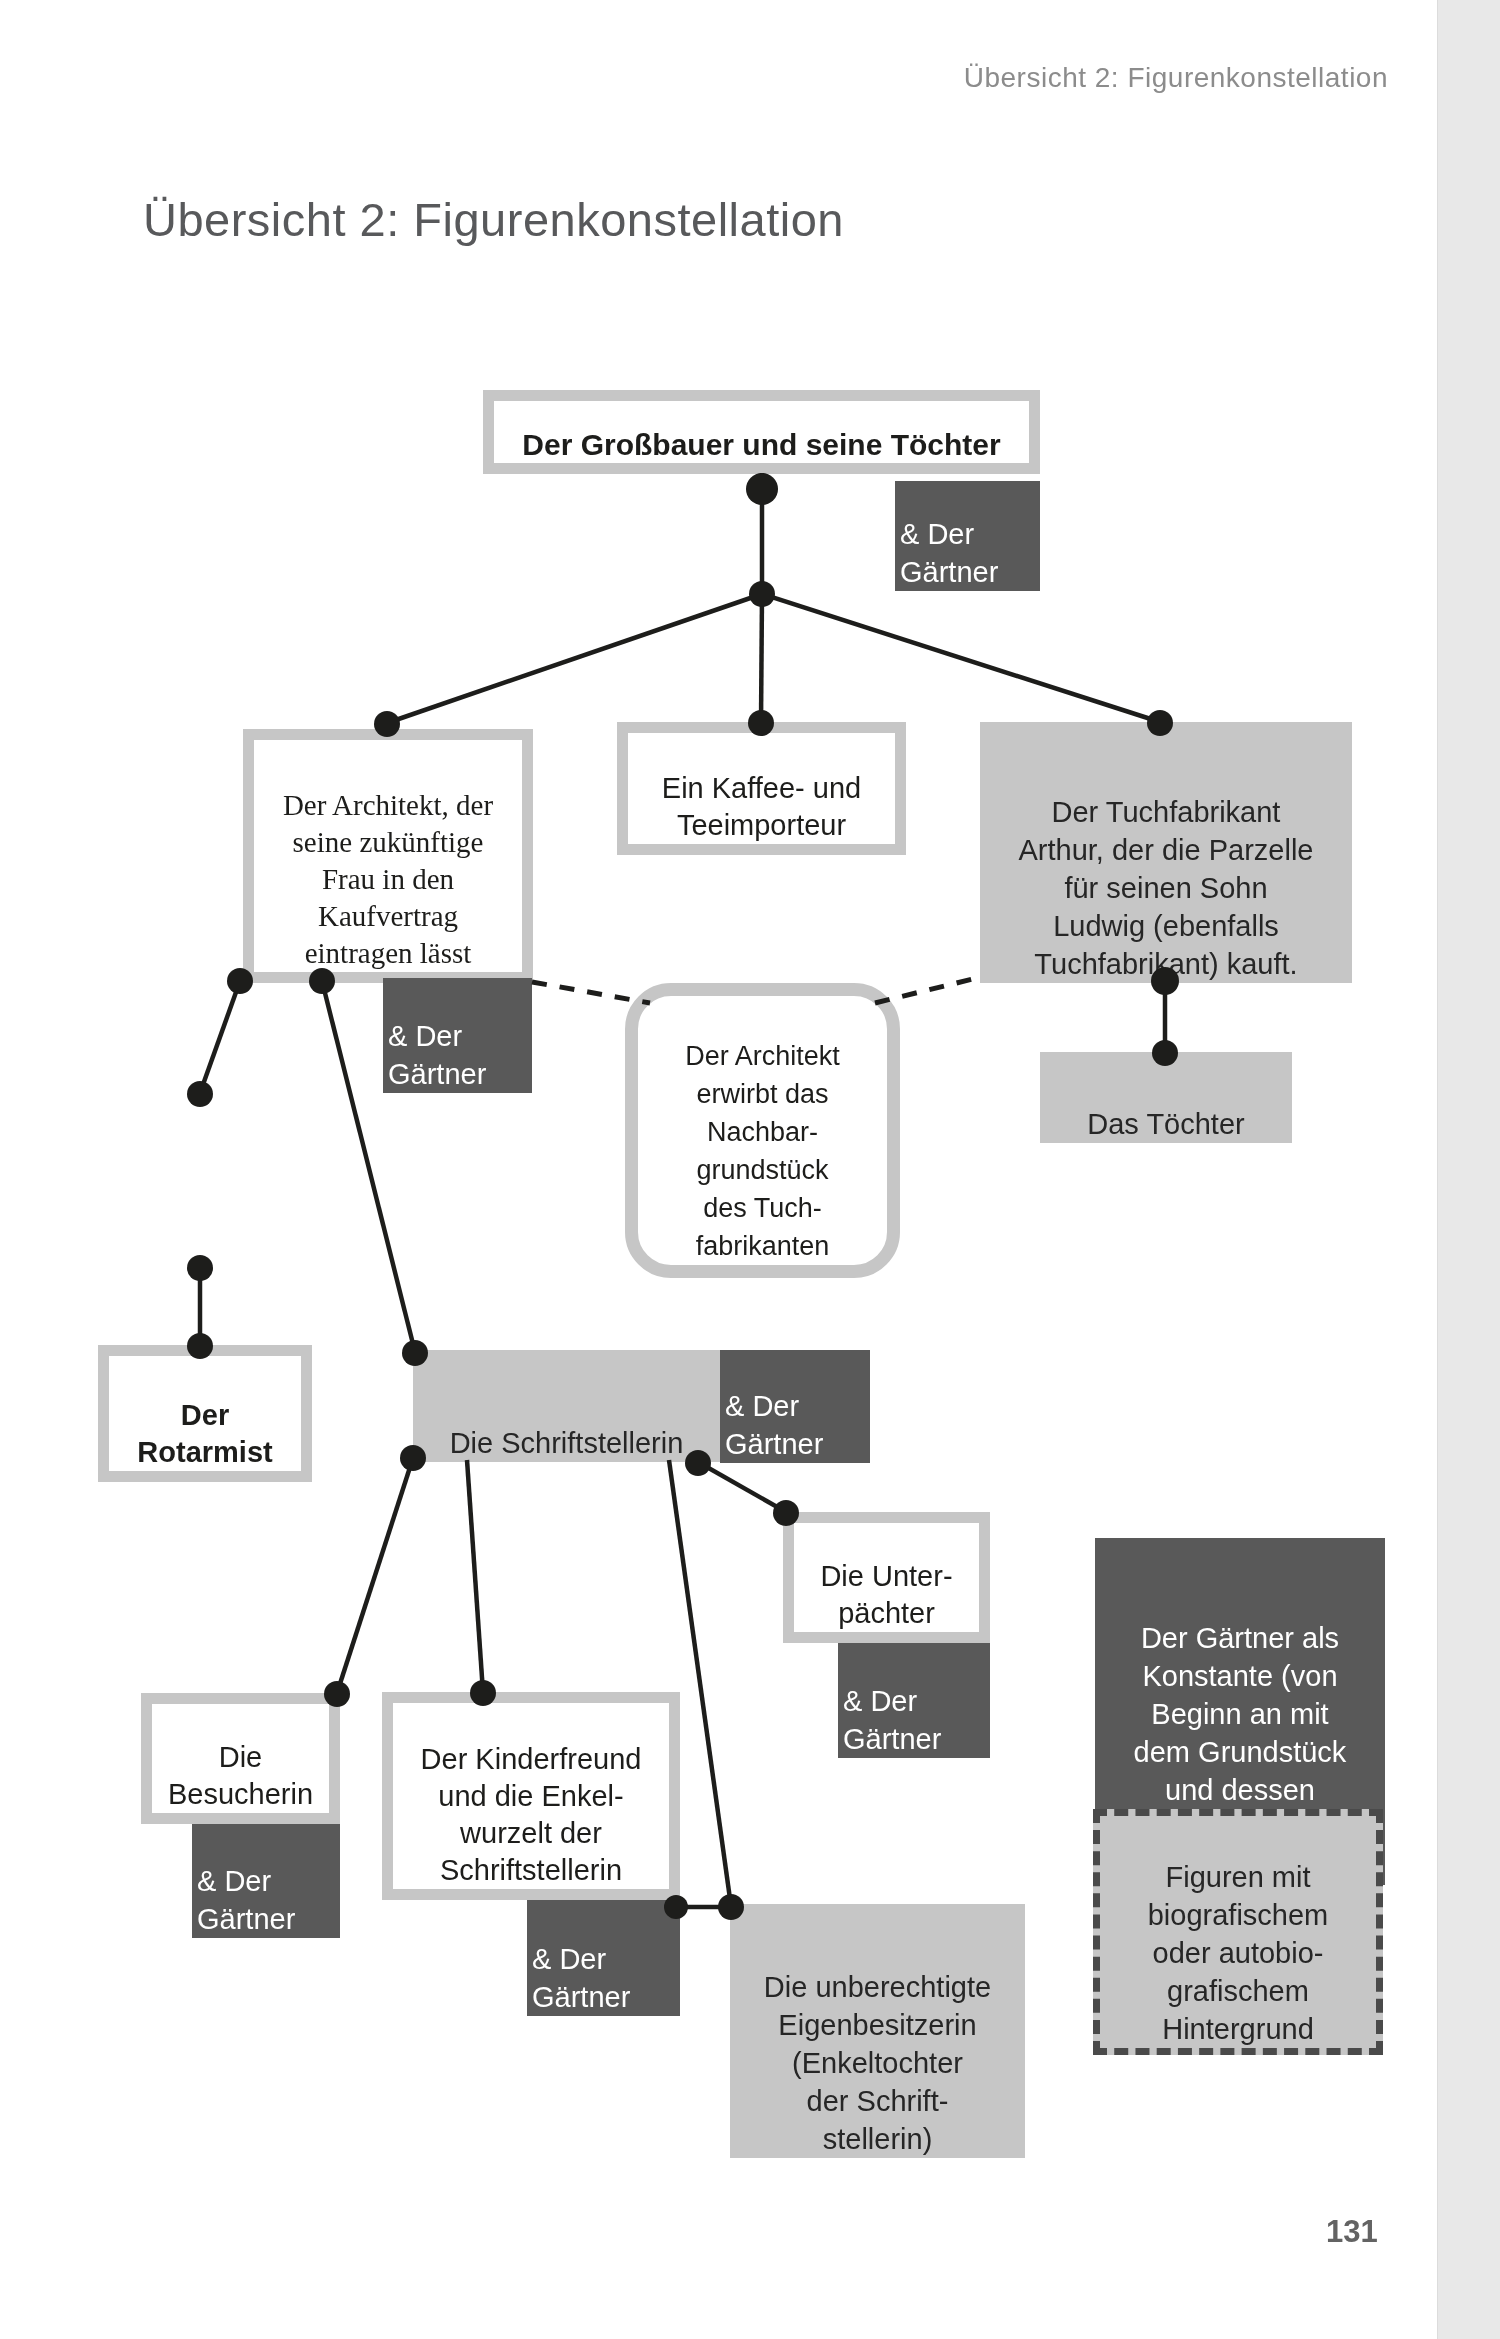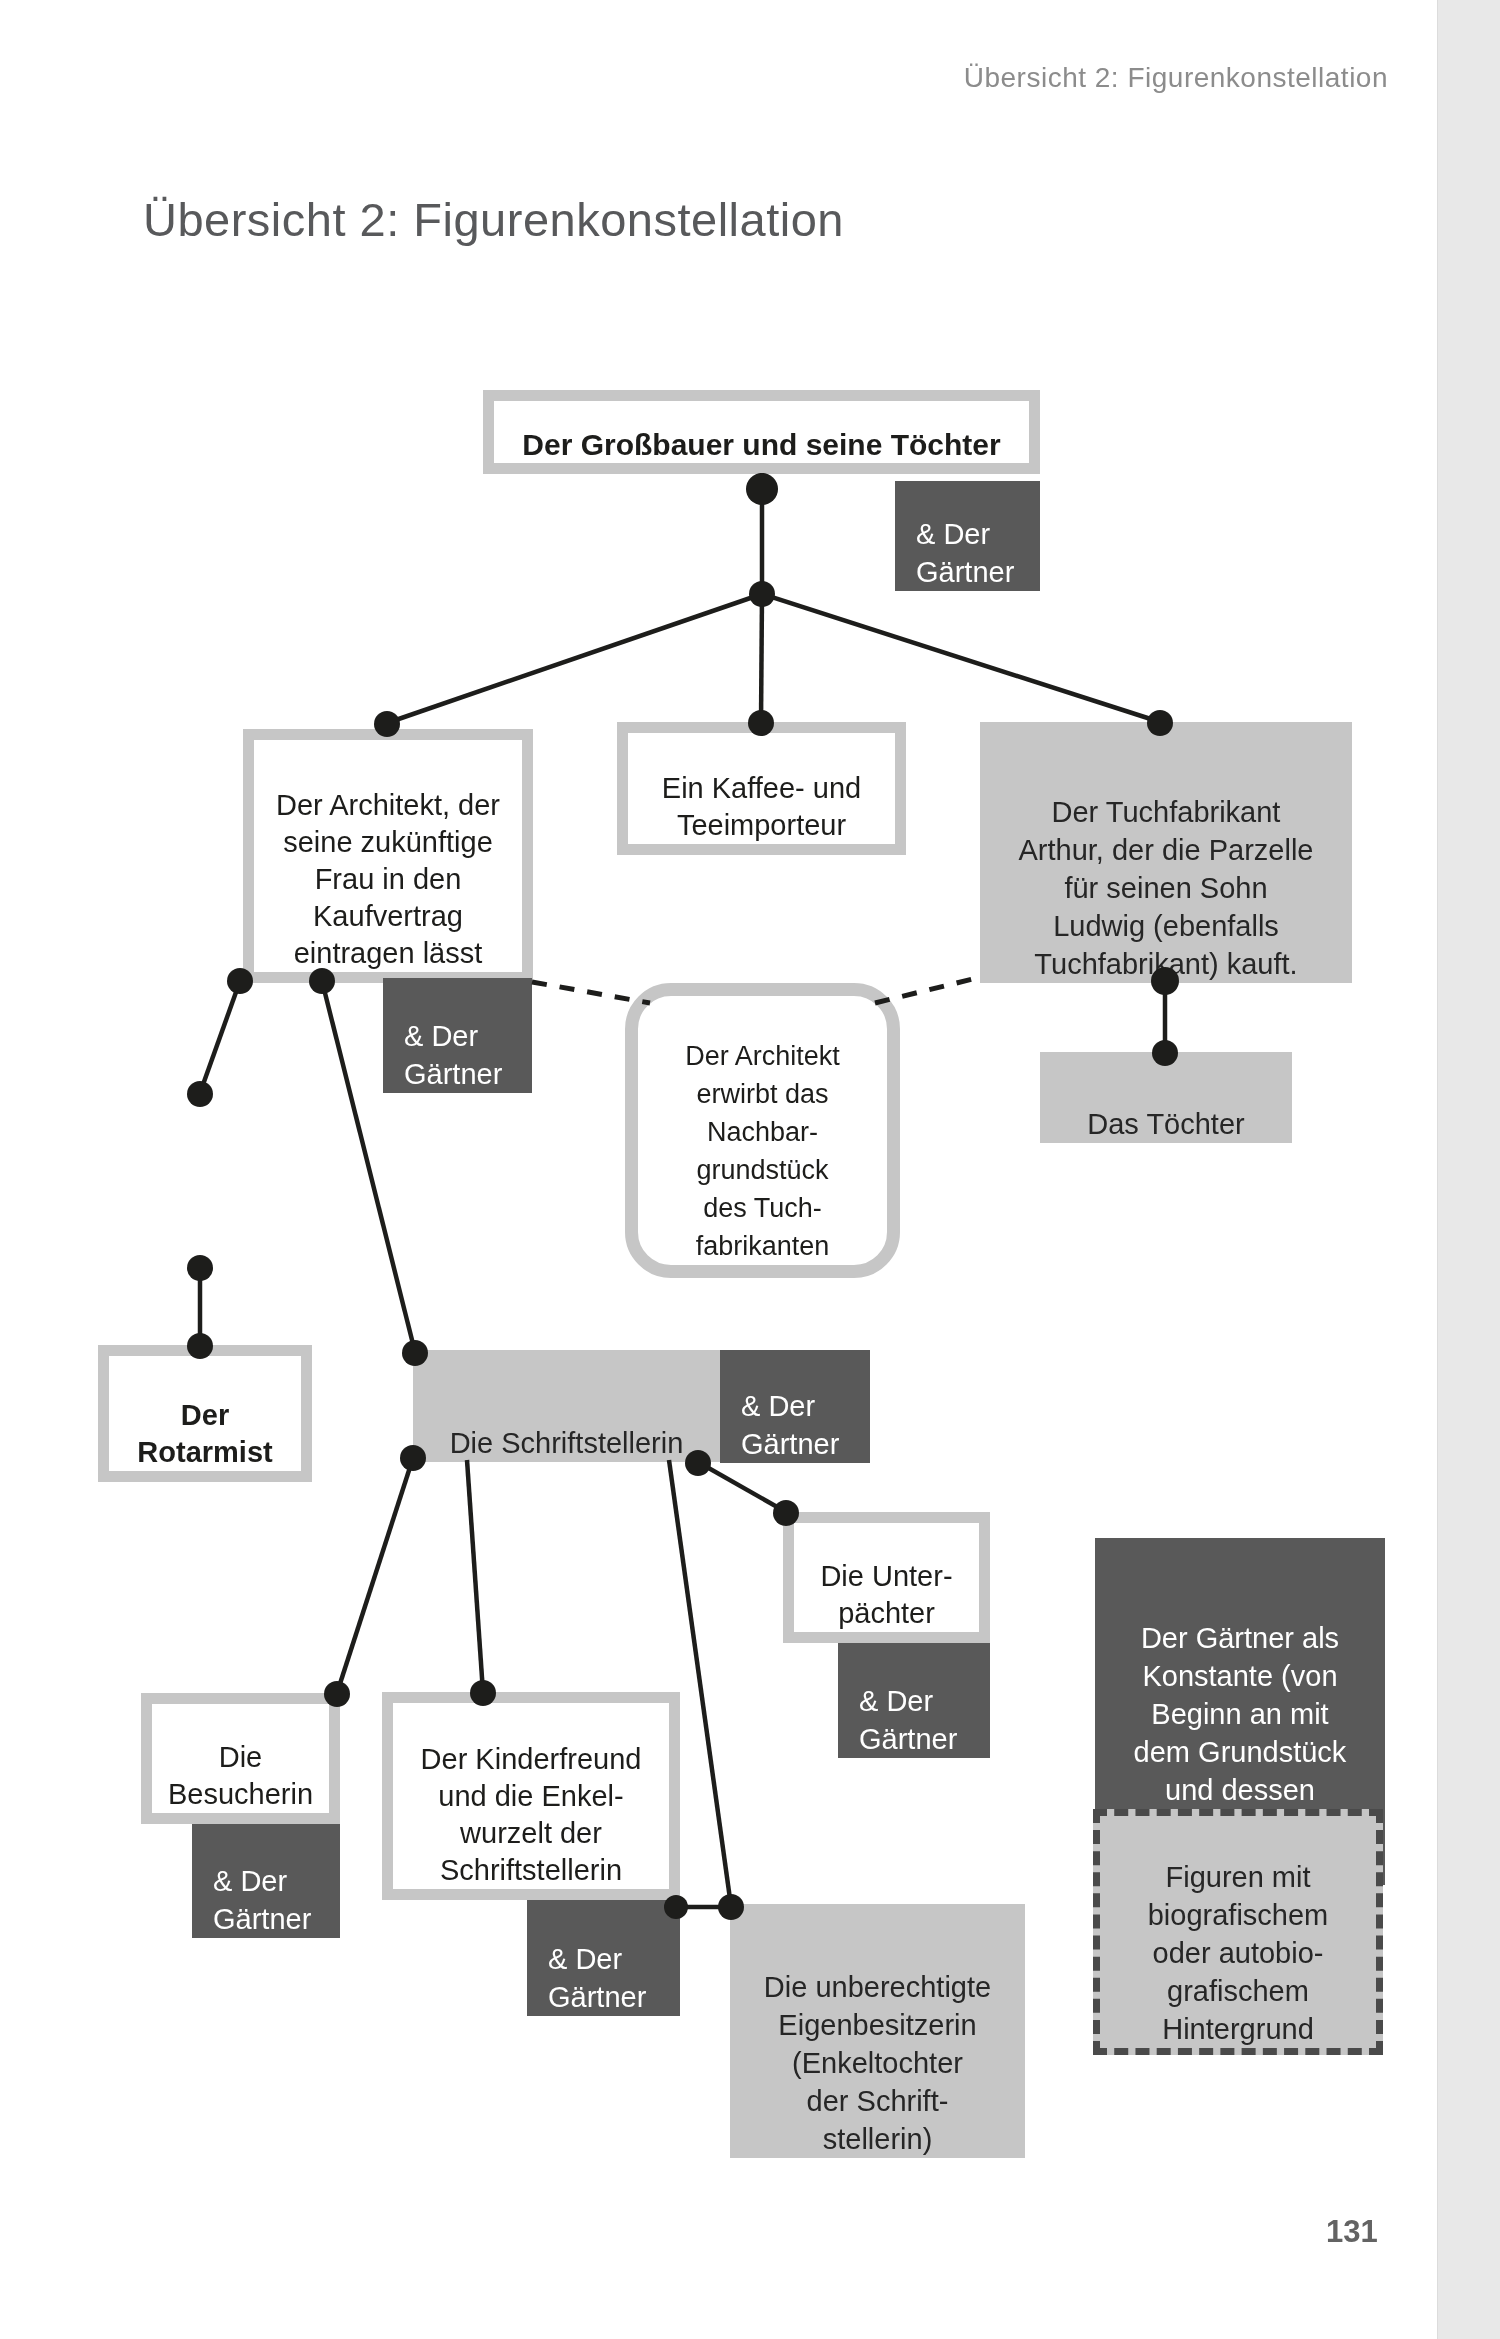--- a/index.html
+++ b/index.html
@@ -19,21 +19,21 @@
     font-size:31px;font-weight:bold;color:#636363;}
 
   .node{position:absolute;display:flex;align-items:flex-end;justify-content:center;
     box-sizing:border-box;text-align:center;}
   .node span{white-space:pre-line;display:block;width:100%;}
   .box-white{background:#ffffff;border:11px solid #c6c6c6;
     font-size:29px;line-height:37px;}
   .box-white.bold{font-weight:bold;font-size:30px;}
   .box-gray{background:#c6c6c6;font-size:29px;line-height:38px;color:#262626;}
   .box-dark{background:#595959;color:#ffffff;font-size:29px;line-height:38px;
-    justify-content:flex-start;text-align:left;padding-left:21px;}
+    justify-content:flex-start;text-align:left;padding-left:5px;}
   .box-rounded{background:#ffffff;border:13px solid #c6c6c6;border-radius:46px;
     font-size:27px;line-height:38px;}
   .box-dashed{background:#c6c6c6;border:7px dashed #4a4a4a;
     font-size:29px;line-height:38px;color:#262626;}
   .box-dark-big{background:#595959;color:#ffffff;font-size:29px;line-height:38px;}
   svg.wires{position:absolute;inset:0;pointer-events:none;z-index:10;}
   .node{z-index:2;}
 </style>
 </head>
 <body>
@@ -47,21 +47,21 @@
 
   <div class="node box-white bold" style="left:483px;top:390px;width:557px;height:84px;">
     <span>Der Großbauer und seine Töchter</span>
     </div>
 
   <div class="node box-dark" style="left:895px;top:481px;width:145px;height:110px;">
     <span>&amp; Der
 Gärtner</span>
     </div>
 
-  <div class="node box-white" style="left:243px;top:729px;width:290px;height:254px;">
+  <div class="node box-white" style="left:243px;top:729px;width:290px;height:254px;font-family:Liberation Serif, serif;">
     <span>Der Architekt, der
 seine zukünftige
 Frau in den
 Kaufvertrag
 eintragen lässt</span>
     </div>
 
   <div class="node box-white" style="left:617px;top:722px;width:289px;height:133px;">
     <span>Ein Kaffee- und
 Teeimporteur</span>

